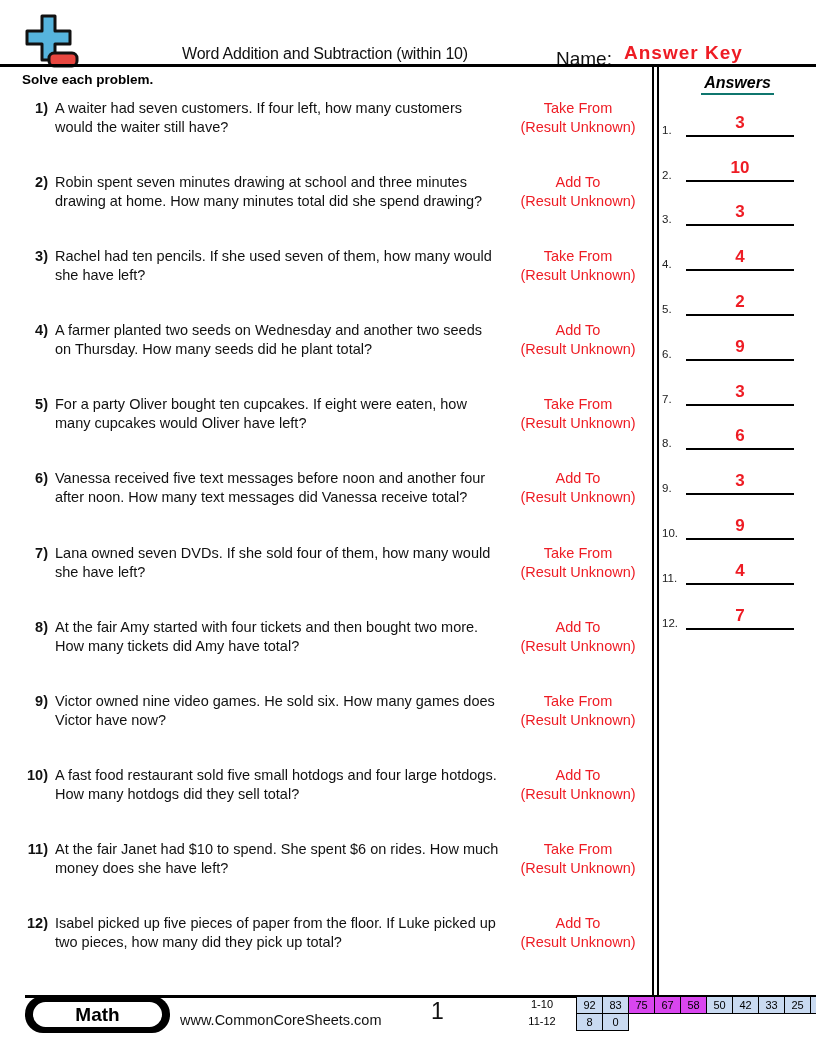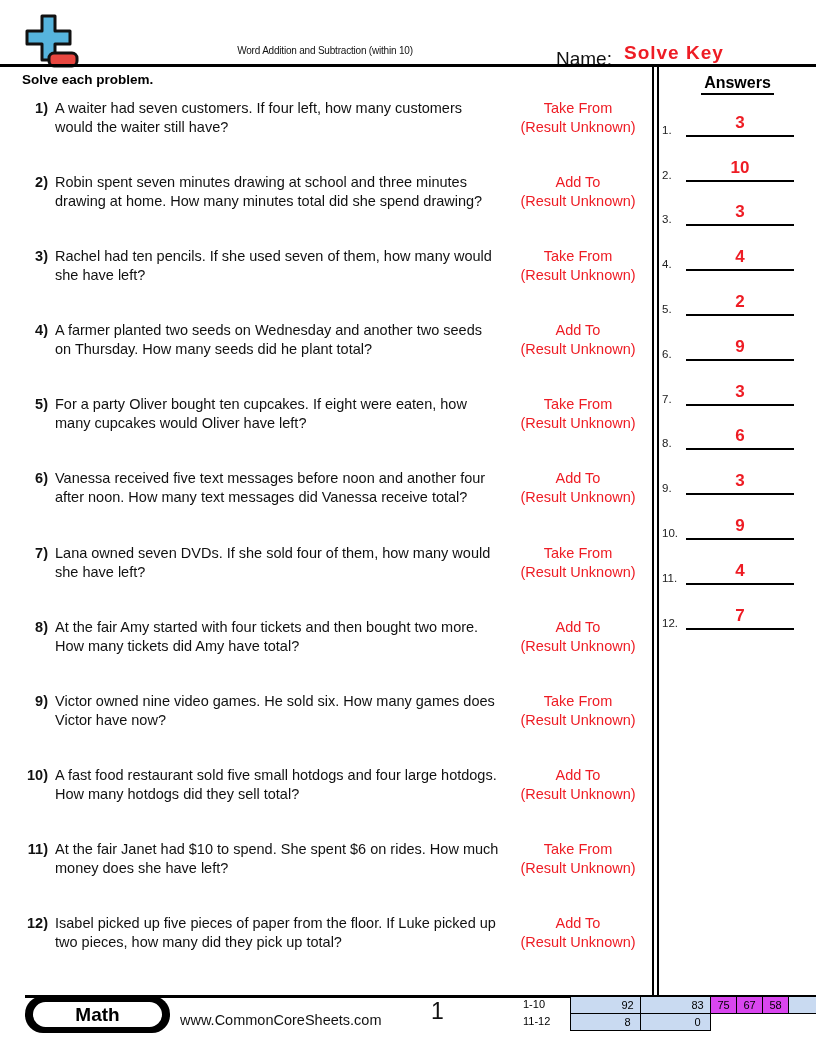--- a/index.html
+++ b/index.html
@@ -2,82 +2,82 @@
 <html><head>
 <meta charset="utf-8">
 <style>
   html,body{margin:0;padding:0;background:#fff;}
   .page{position:relative;width:816px;height:1056px;background:#fff;overflow:hidden;
         font-family:"Liberation Sans",sans-serif;color:#1a1a1a;}
 
   
   .pm-icon{position:absolute;left:18px;top:12px;width:64px;height:60px;}
   .page-title{position:absolute;left:65px;top:45px;width:520px;text-align:center;
-              font-size:10px;letter-spacing:-0.2px;color:#111;}
+              font-size:16px;letter-spacing:-0.2px;color:#111;}
   .name-label{position:absolute;left:556px;top:48px;font-size:19px;color:#111;}
   .answer-key{position:absolute;left:624px;top:42px;width:180px;font-size:19px;font-weight:bold;
               letter-spacing:1px;color:var(--red);}
   .header-rule{position:absolute;left:0;top:64px;width:816px;height:3px;background:#000;}
   .instructions{position:absolute;left:22px;top:72px;font-size:13.5px;font-weight:bold;color:#000;}
 
   
   .divider{position:absolute;left:652px;top:67px;height:928px;width:7px;
            border-left:2px solid #000;border-right:2px solid #000;box-sizing:border-box;}
   #problems-list{position:absolute;left:0;top:99px;width:652px;}
   .problem{display:flex;align-items:flex-start;height:74.1px;font-size:14.5px;line-height:19px;}
   .pnum{width:48px;text-align:right;font-weight:bold;flex:0 0 48px;color:#111;}
   .ptext{width:447px;flex:0 0 447px;margin-left:7px;color:#111;}
   .ptype{flex:1;text-align:center;color:var(--red);margin-left:2px;}
   .ptype span{display:block;}
 
   .answers-panel{position:absolute;left:659px;top:67px;width:157px;height:928px;}
   .answers-title{position:absolute;top:7px;left:0;width:100%;text-align:center;
                  font-size:16px;font-weight:bold;color:#000;}
-  .answers-title span{display:inline-block;border-bottom:2px solid #000000;padding:0 3px 1px 3px;}
+  .answers-title span{display:inline-block;border-bottom:2px solid #0f766e;padding:0 3px 1px 3px;font-style:italic;}
   #answers-list{position:absolute;top:25px;left:0;width:100%;}
   .answer-row{height:44.8px;display:flex;align-items:flex-end;}
   .anum{flex:0 0 21px;margin-left:3px;margin-bottom:1px;font-size:11.5px;color:#222;}
   .aline{flex:0 0 108px;margin-left:3px;border-bottom:2px solid #000;text-align:center;
          font-size:17px;font-weight:bold;color:var(--red);padding-bottom:2px;}
 
   
   .footer-rule{position:absolute;left:25px;top:995px;width:791px;height:2.5px;background:#000;}
   .math-logo{position:absolute;left:25px;top:996px;width:145px;height:37px;background:#000;
              border-radius:18px;}
   .math-pill{position:absolute;left:6px;top:4px;right:6px;bottom:4px;background:#fff;
              border:2.5px solid #000;border-radius:16px;display:flex;align-items:center;
              justify-content:center;font-size:19px;font-weight:bold;color:#000;box-sizing:border-box;}
   .site-url{position:absolute;left:180px;top:1012px;font-size:14.5px;color:#111;}
   .page-number{position:absolute;left:400px;top:998px;width:75px;text-align:center;
                font-size:23px;color:#111;}
   .score-grid{position:absolute;left:523px;top:996px;font-size:11px;color:#000;}
   .score-row{display:flex;}
   .score-row + .score-row{margin-top:-1px;}
-  .score-label{flex:0 0 38px;text-align:left;padding-right:10px;line-height:16px;}
+  .score-label{flex:0 0 38px;text-align:center;padding-right:16px;line-height:16px;}
   .score-cell{flex:0 0 25px;height:16px;line-height:16px;text-align:center;
               border:1px solid #000;margin-left:-1px;box-sizing:content-box;background:#d946ef;}
-  .score-cell.hl{background:var(--hl);padding-left:44px;}
+  .score-cell.hl{background:var(--hl);}
 
   .icon-plus{fill:var(--icon-blue);stroke:#111;stroke-width:3;stroke-linejoin:round;}
   .icon-minus{fill:var(--icon-red);stroke:#111;stroke-width:3;stroke-linejoin:round;}
 </style>
 </head>
 <body>
 
 <div class="page" style="--red: #ee1c24; --hl: #c9daf1; --icon-blue: #56b4dd; --icon-red: #e84740;">
 
   <div class="pm-icon">
     <svg width="64" height="60" viewBox="0 0 64 60">
       <path class="icon-plus" d="M24 4 h13 v15 h15 v13 h-15 v16 h-13 v-16 h-15 v-13 h15 z"></path>
       <rect class="icon-minus" x="31" y="41" width="28" height="13" rx="5"></rect>
     </svg>
   </div>
   <div class="page-title">Word Addition and Subtraction (within 10)</div>
   <div class="name-label">Name:</div>
-  <div class="answer-key">Solve Key</div>
+  <div class="answer-key">Answer Key</div>
   <div class="header-rule"></div>
   <div class="instructions">Solve each problem.</div>
 
   <div id="problems-list">
   <div class="problem">
     <span class="pnum">1)</span>
     <span class="ptext">A waiter had seven customers. If four left, how many customers would the waiter still have?</span>
     <span class="ptype">
       <span class="t1">Take From</span>
       <span class="t2">(Result Unknown)</span>

